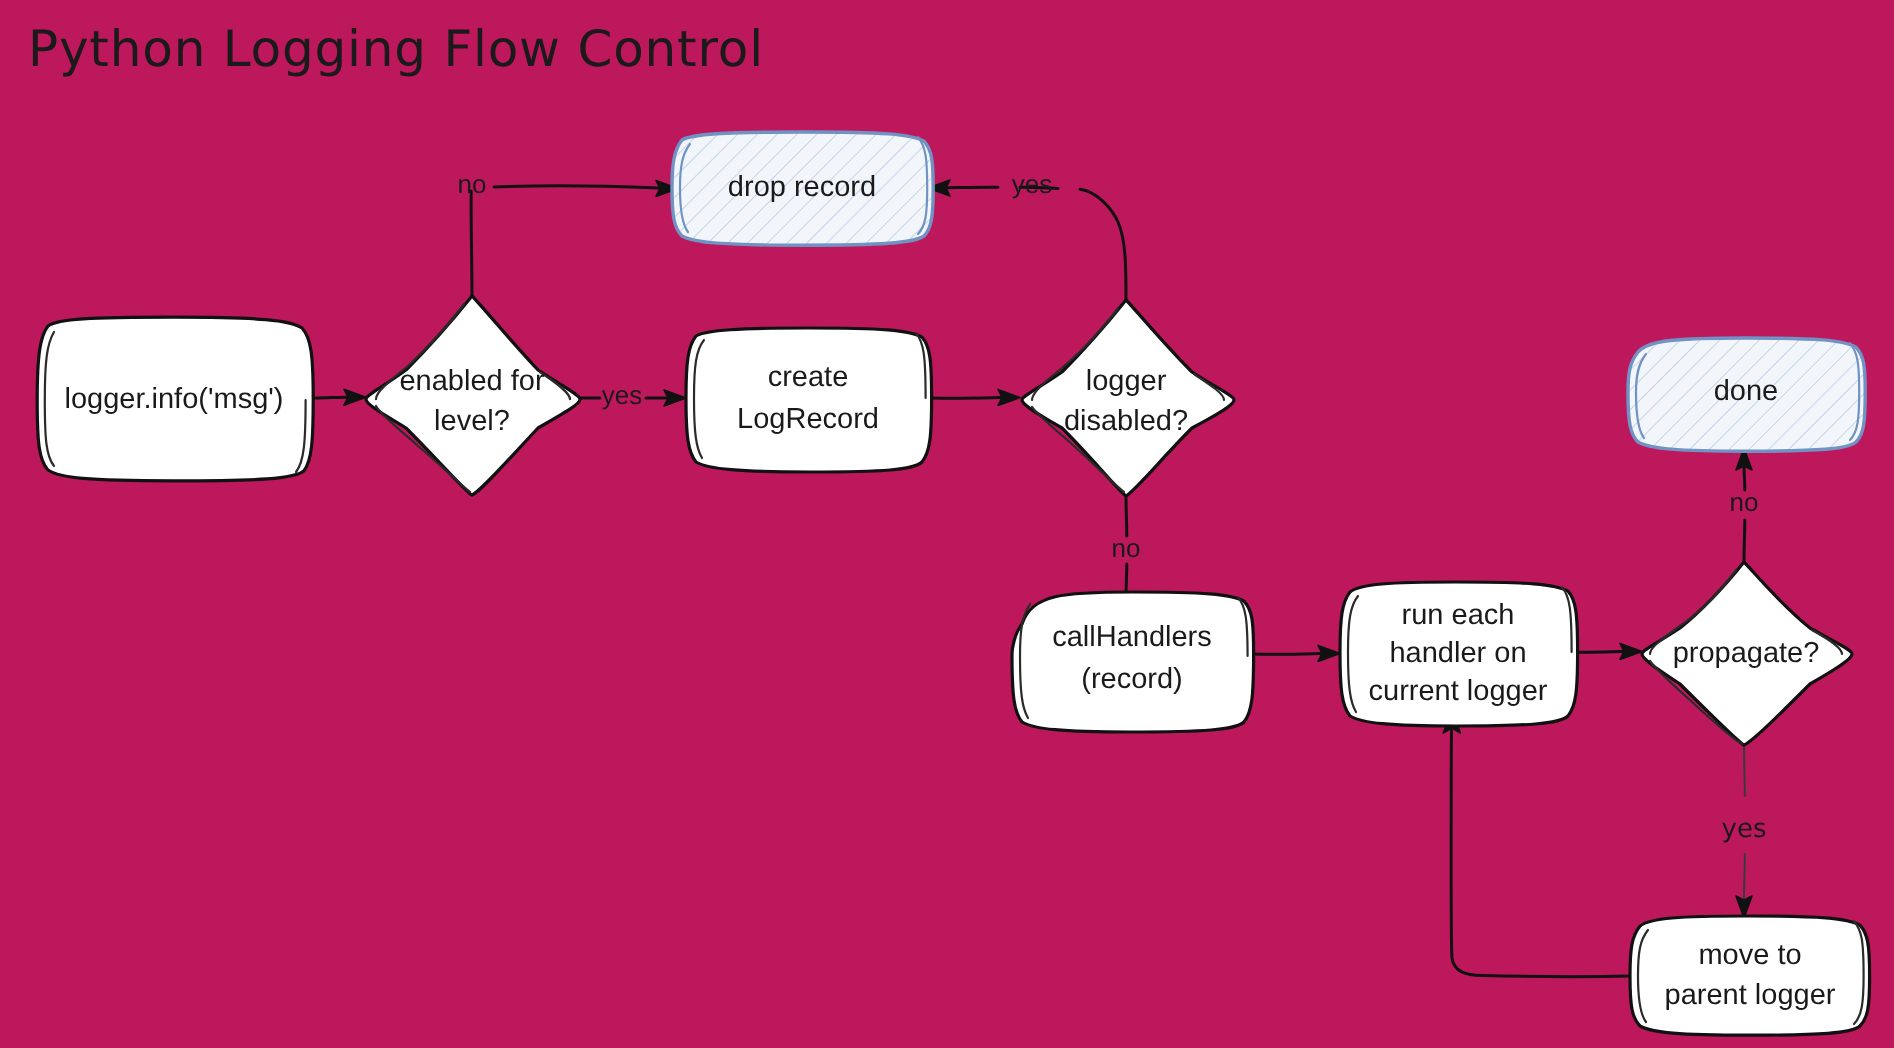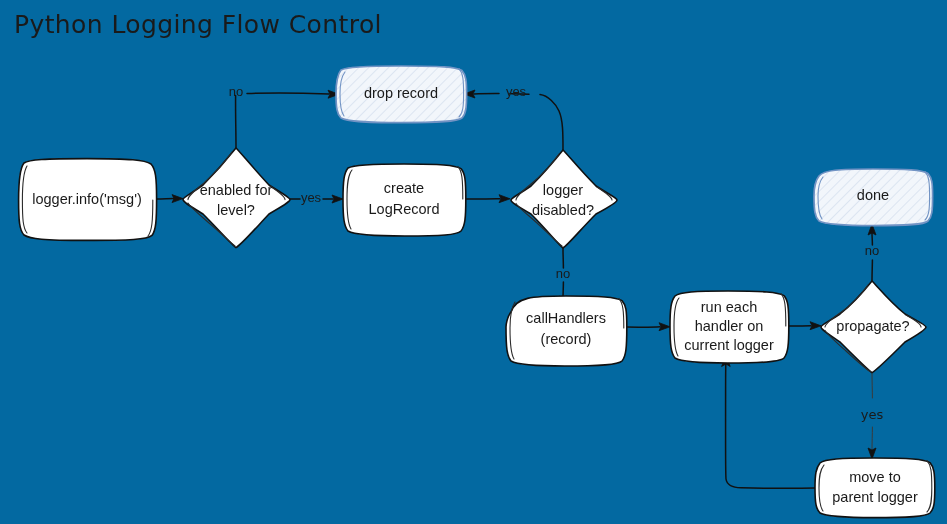--- a/index.html
+++ b/index.html
@@ -4,21 +4,21 @@
 <style>
   html, body {
     margin: 0;
     padding: 0;
     background: #ffffff;
   }
   #canvas {
     position: relative;
     width: 947px;
     height: 524px;
-    background: #0369a1;
+    background: #be185d;
     overflow: hidden;
     font-family: "Liberation Sans", sans-serif;
   }
   #diagram-svg {
     position: absolute;
     top: 0;
     left: 0;
     width: 947px;
     height: 524px;
   }

